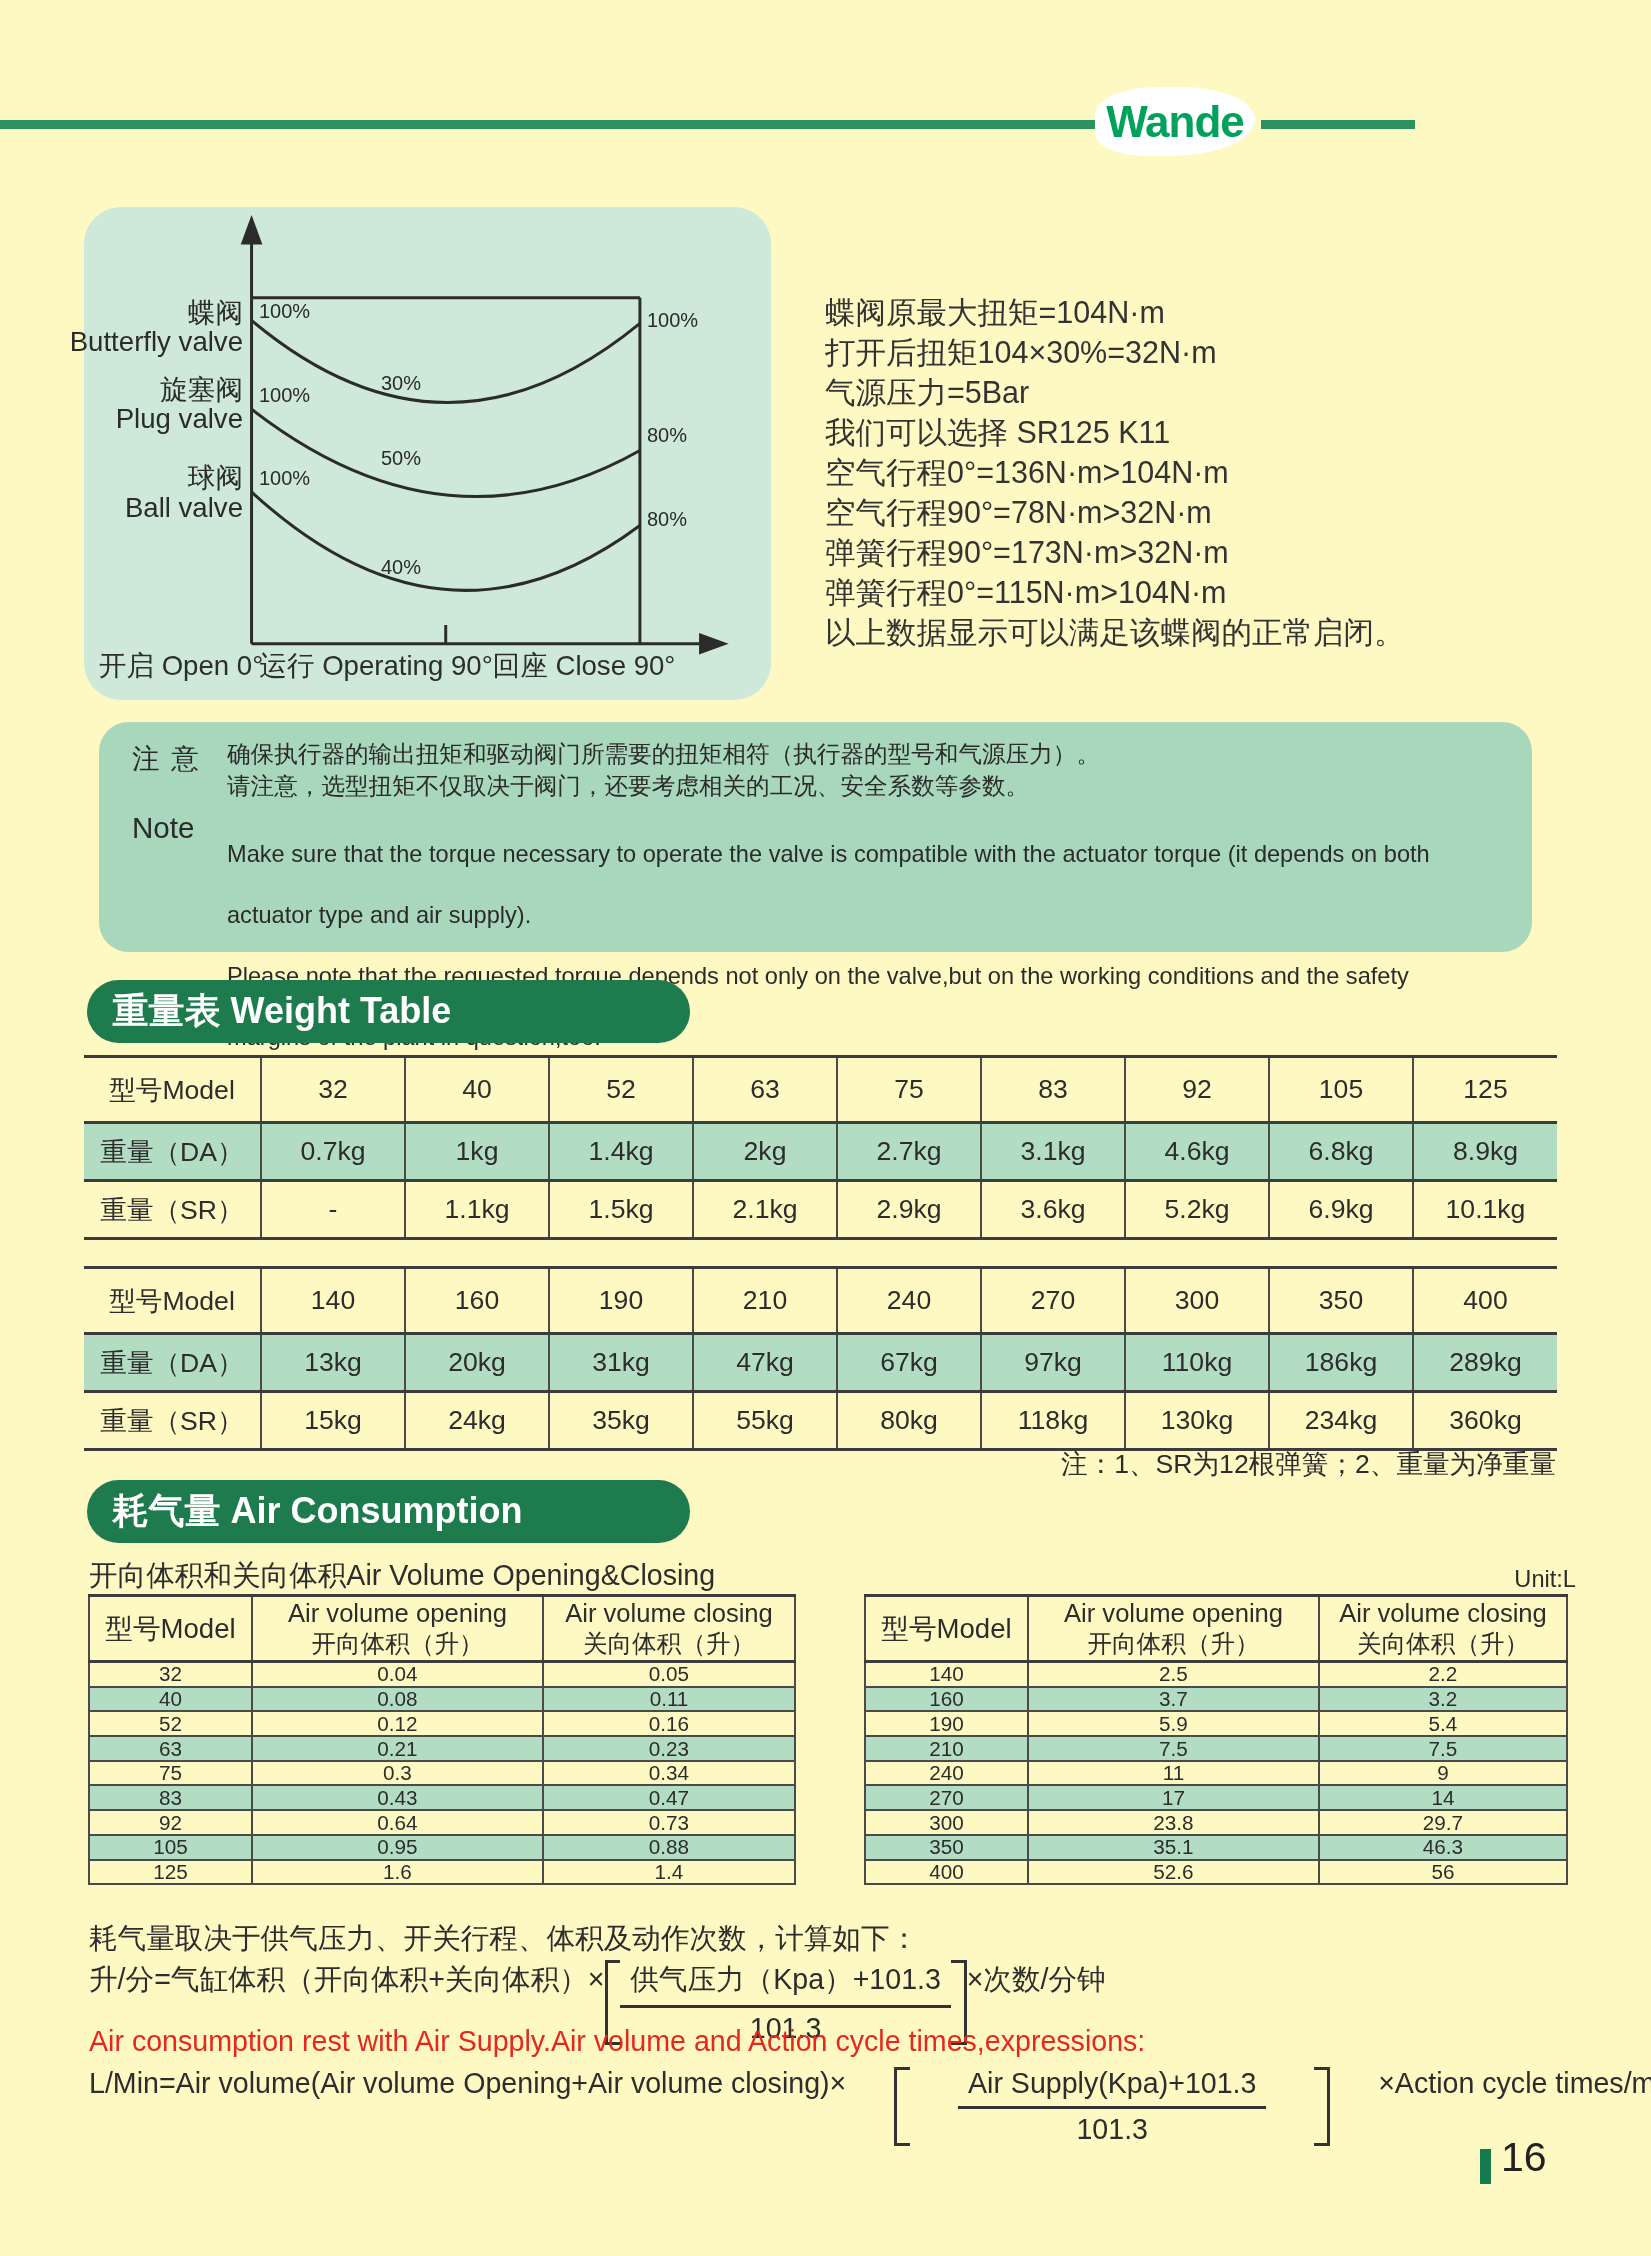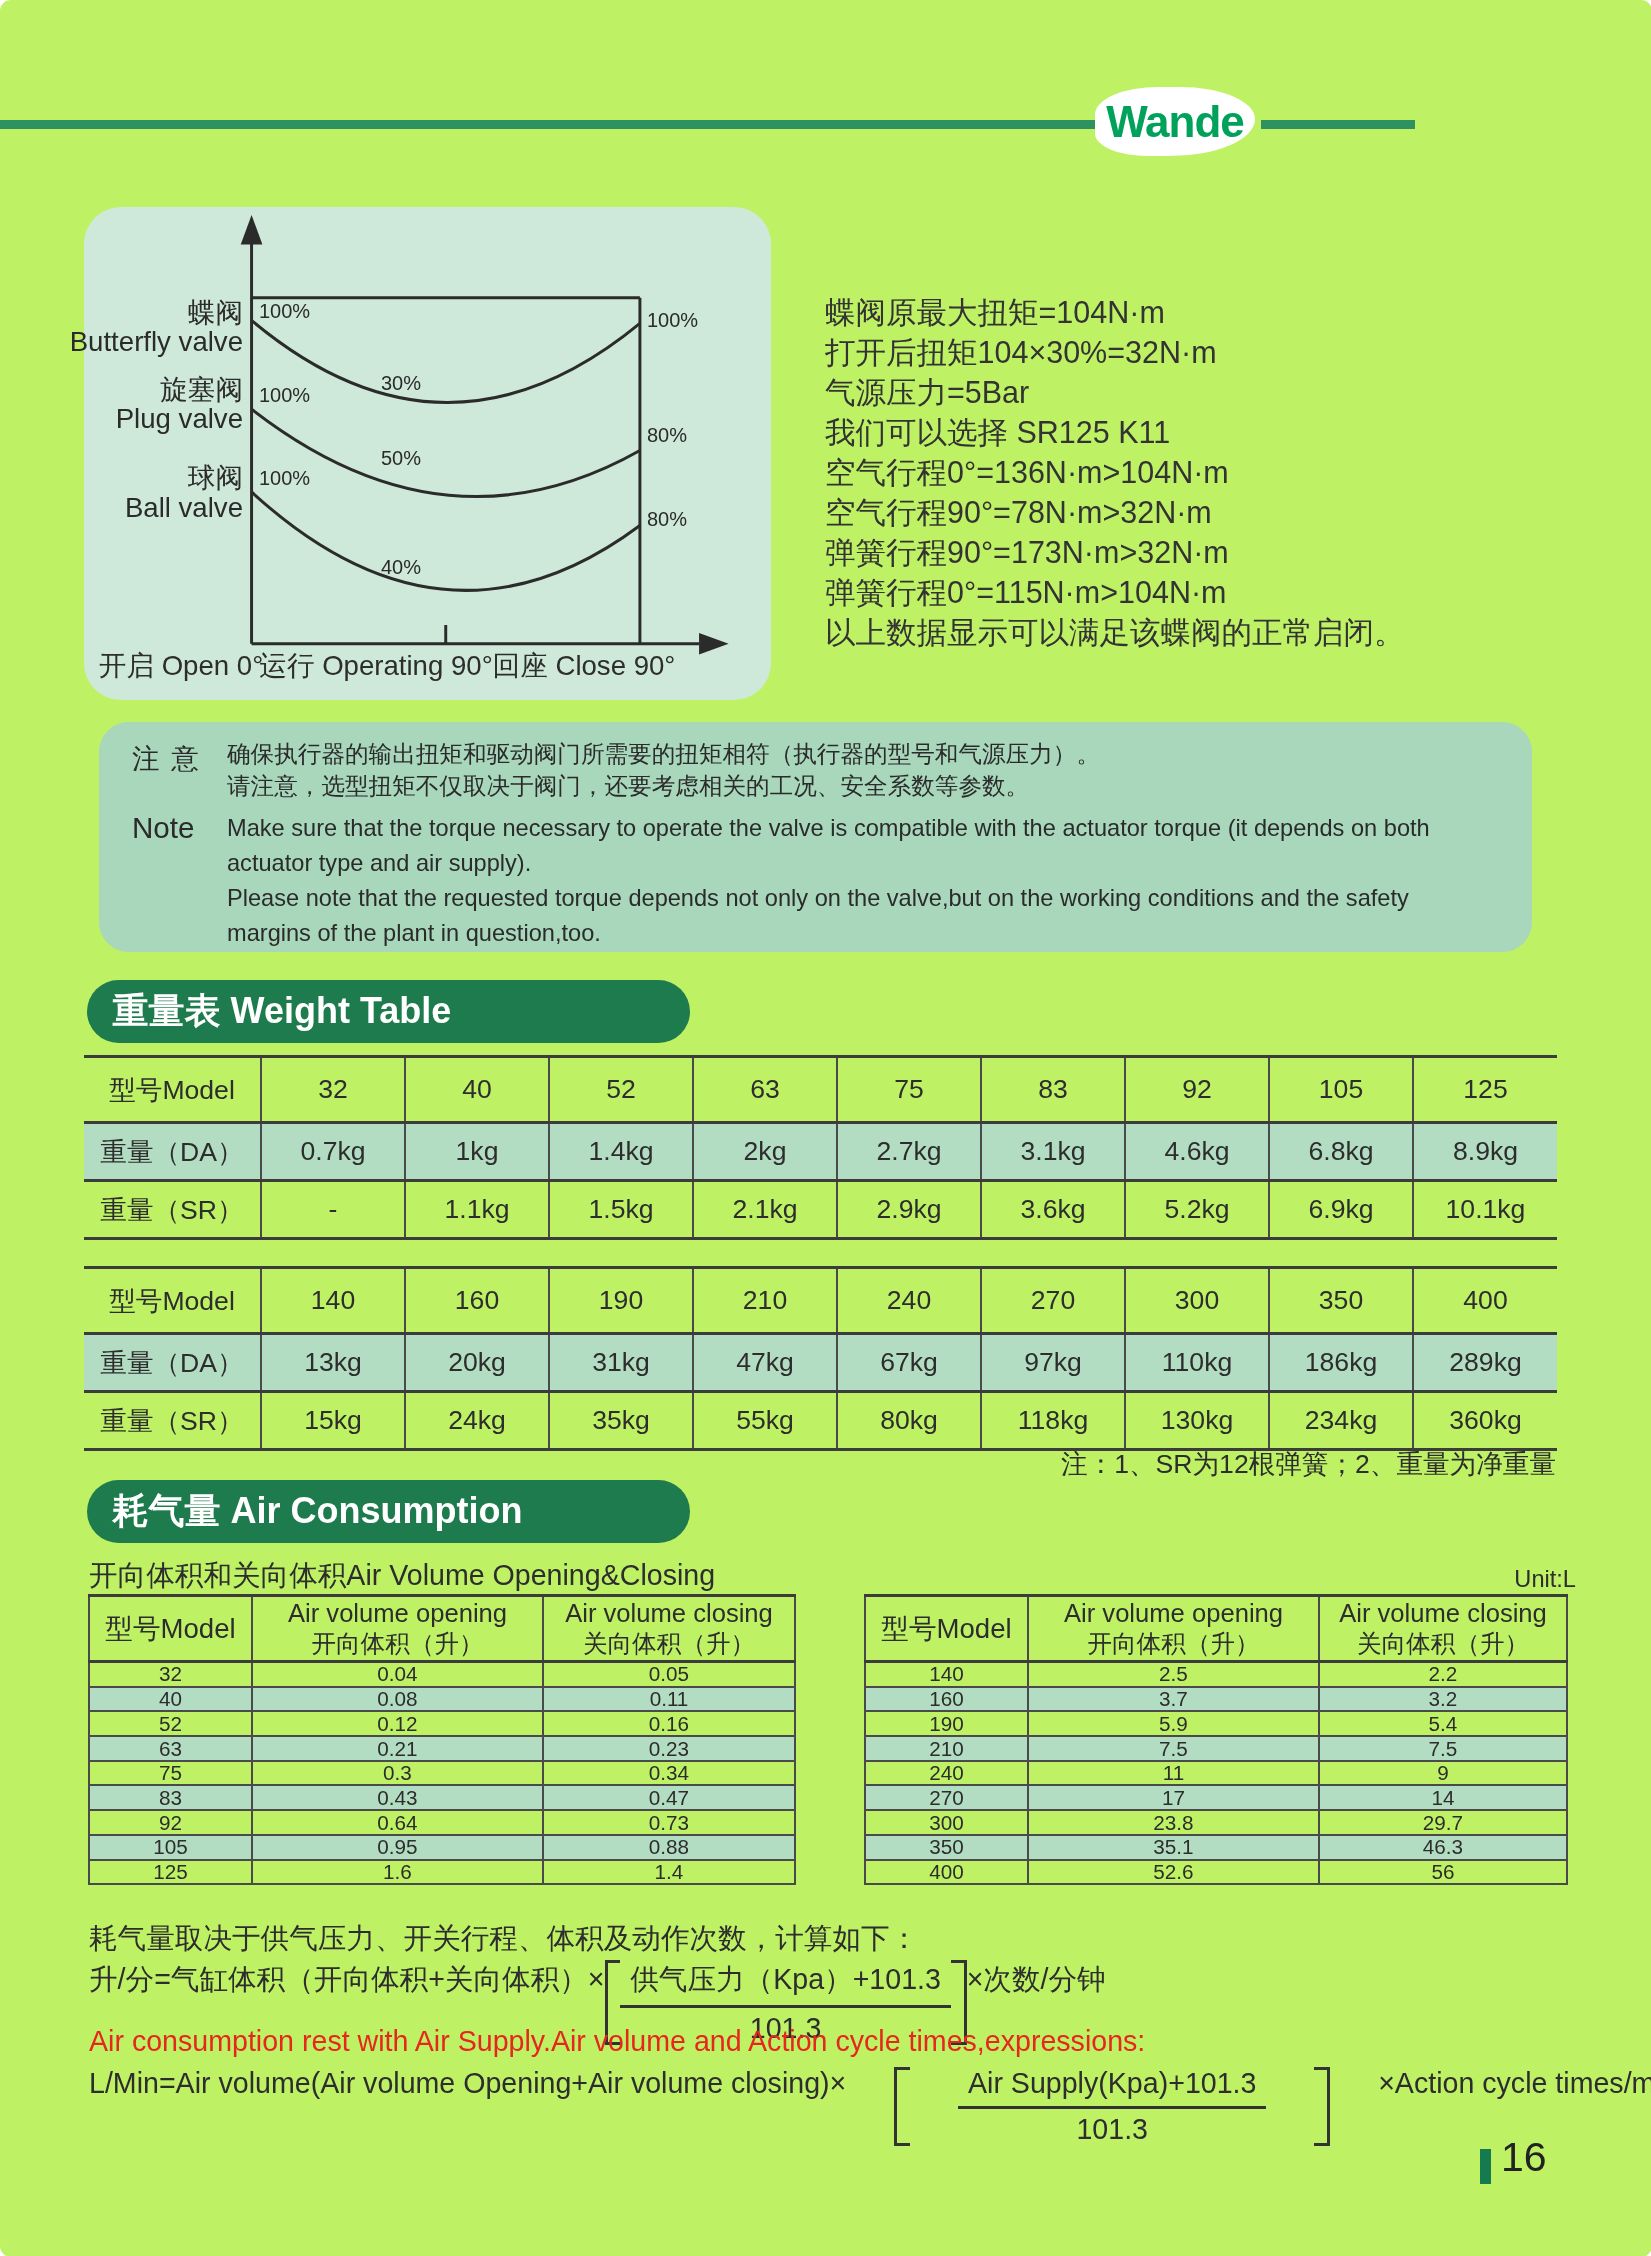--- a/index.html
+++ b/index.html
@@ -1,17 +1,17 @@
 <!DOCTYPE html>
 <html><head>
 <meta charset="utf-8">
 <style>
   html,body{margin:0;padding:0;background:#ffffff;}
-  .page{position:relative;width:1652px;height:2257px;background:#bef264;overflow:hidden;
-        font-family:"Liberation Sans","DejaVu Sans",sans-serif;color:#2d2d2d;border-radius:11px;}
+  .page{position:relative;width:1652px;height:2257px;background:#fef9c3;overflow:hidden;
+        font-family:"Liberation Sans","DejaVu Sans",sans-serif;color:#2d2d2d;}
 
   
   .rule{position:absolute;background:#2e9160;height:8.9px;}
   .rule-left{left:0;top:120px;width:1095px;}
   .rule-right{left:1261px;top:120px;width:154px;}
   .wande-blob{position:absolute;left:1095px;top:87px;width:160px;height:69px;background:#ffffff;
               border-radius:46% 54% 62% 38%;display:flex;align-items:center;justify-content:center;}
   .wande-text{color:#00a25b;font-size:44px;font-weight:700;letter-spacing:-1px;}
 
   
@@ -34,21 +34,21 @@
   .example{position:absolute;left:825px;top:292px;font-size:30.5px;line-height:40px;color:#333;}
   .example div{white-space:nowrap;}
 
   
   .note-panel{position:absolute;left:99px;top:722px;width:1433px;height:230px;
               background:#a8d7bb;border-radius:29.6px;box-sizing:border-box;padding:15.8px 29.6px 0 33px;}
   .ngrid{display:grid;grid-template-columns:95px 1fr;align-items:start;row-gap:7.9px;}
   .nlab-zh{font-size:27.6px;letter-spacing:2px;color:#2b2b2b;padding-top:2px;}
   .nlab-en{font-size:29.6px;color:#2b2b2b;}
   .nzh{font-size:23.6px;line-height:32.5px;color:#2b2b2b;}
-  .nen{font-size:23.6px;line-height:35px;color:#2b2b2b;}
+  .nen{font-size:23.6px;line-height:35px;color:#2b2b2b;margin-top:26px;}
 
   
   .pill{position:absolute;left:87px;width:603px;height:63px;box-sizing:border-box;background:#1e7b4d;
         border-radius:31.5px;color:#fff;font-weight:700;font-size:36px;display:flex;align-items:center;
         padding-left:25.6px;white-space:nowrap;}
   .pill-weight{top:980px;}
   .pill-air{top:1480px;}
 
   
   .wtable{position:absolute;left:84px;width:1473px;border-collapse:collapse;table-layout:fixed;

